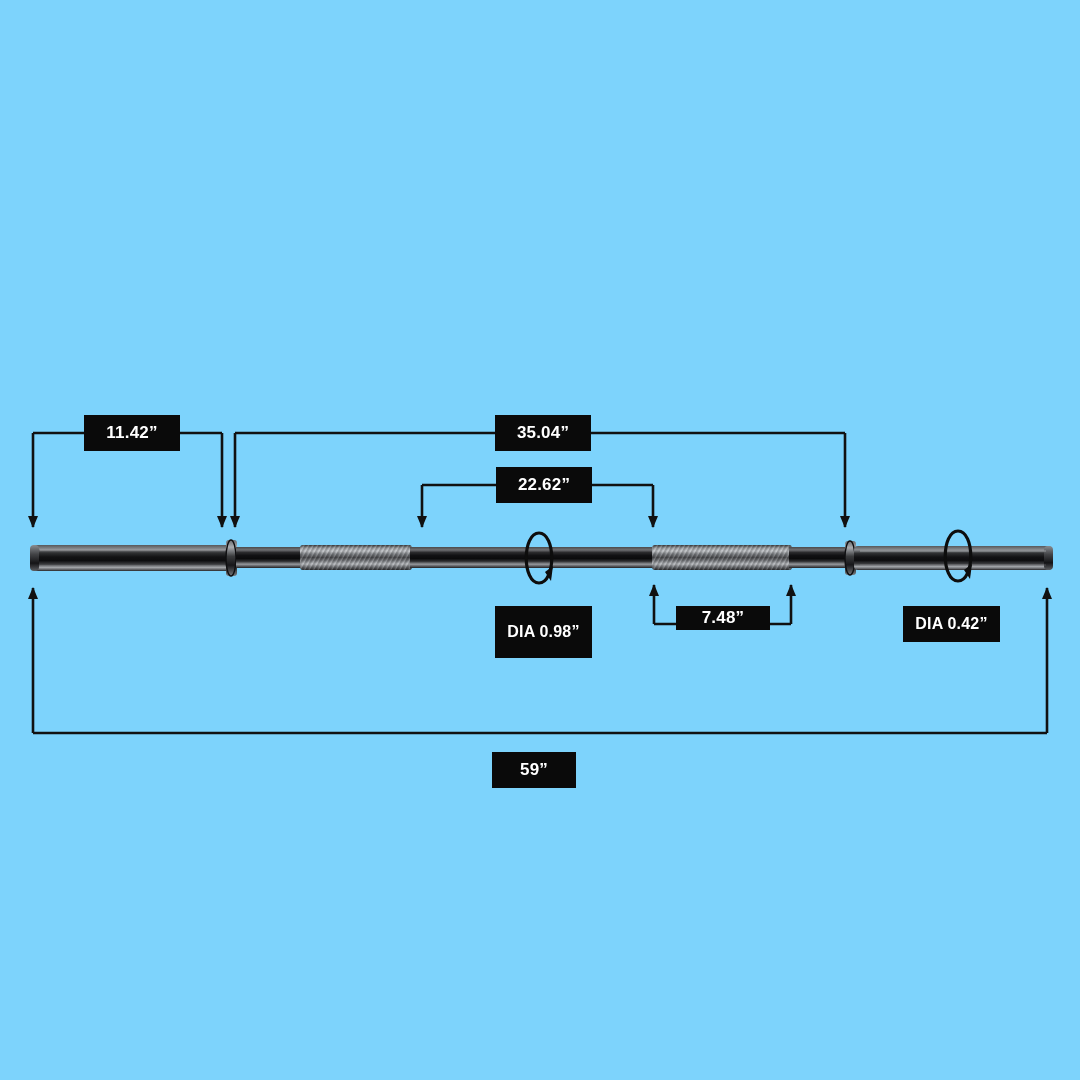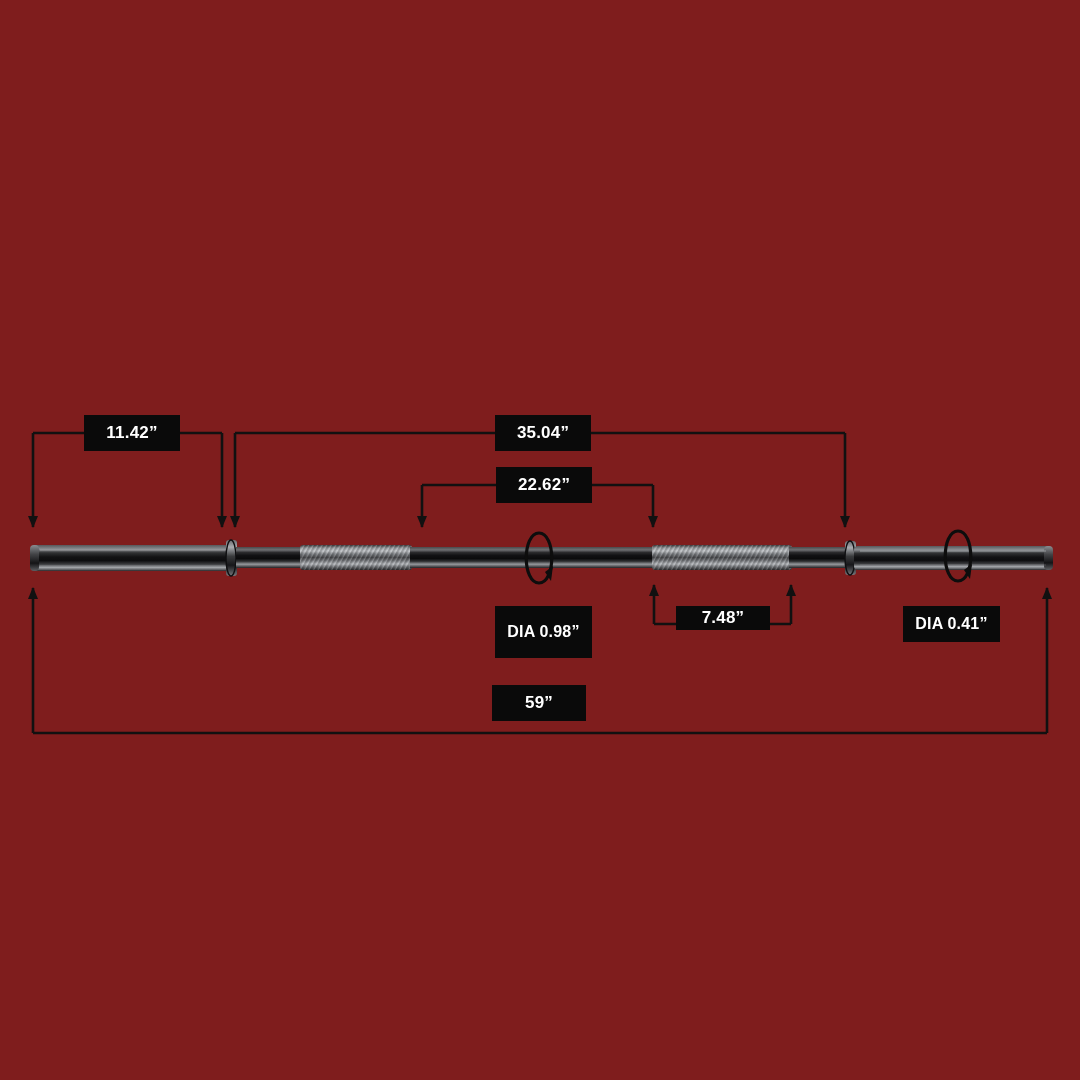--- a/index.html
+++ b/index.html
@@ -9,21 +9,21 @@
     background: #ffffff;
   }
   body {
     font-family: "Liberation Sans", sans-serif;
     -webkit-font-smoothing: antialiased;
   }
   #stage {
     position: relative;
     width: 1080px;
     height: 1080px;
-    background: #7f1d1d;
+    background: #7dd3fc;
     overflow: hidden;
   }
   #diagram-svg {
     position: absolute;
     left: 0;
     top: 0;
     width: 1080px;
     height: 1080px;
   }
   .dim-label {
@@ -198,19 +198,19 @@
   </svg>
 
   <div class="dim-label small-text" style="left:84px; top:415px; width:96px; height:36px;">11.42”</div>
 
   <div class="dim-label small-text" style="left:495px; top:415px; width:96px; height:36px;">35.04”</div>
 
   <div class="dim-label small-text" style="left:496px; top:467px; width:96px; height:36px;">22.62”</div>
 
   <div class="dim-label small-text" style="left:676px; top:606px; width:94px; height:24px;">7.48”</div>
 
-  <div class="dim-label small-text" style="left:492px; top:685px; width:94px; height:36px;">59”</div>
+  <div class="dim-label small-text" style="left:492px; top:752px; width:84px; height:36px;">59”</div>
 
   <div class="dim-label tiny-text" style="left:495px; top:606px; width:97px; height:52px;">DIA 0.98”</div>
 
-  <div class="dim-label tiny-text" style="left:903px; top:606px; width:97px; height:36px;">DIA 0.41”</div>
+  <div class="dim-label tiny-text" style="left:903px; top:606px; width:97px; height:36px;">DIA 0.42”</div>
 
 </div>
 
 </body></html>

